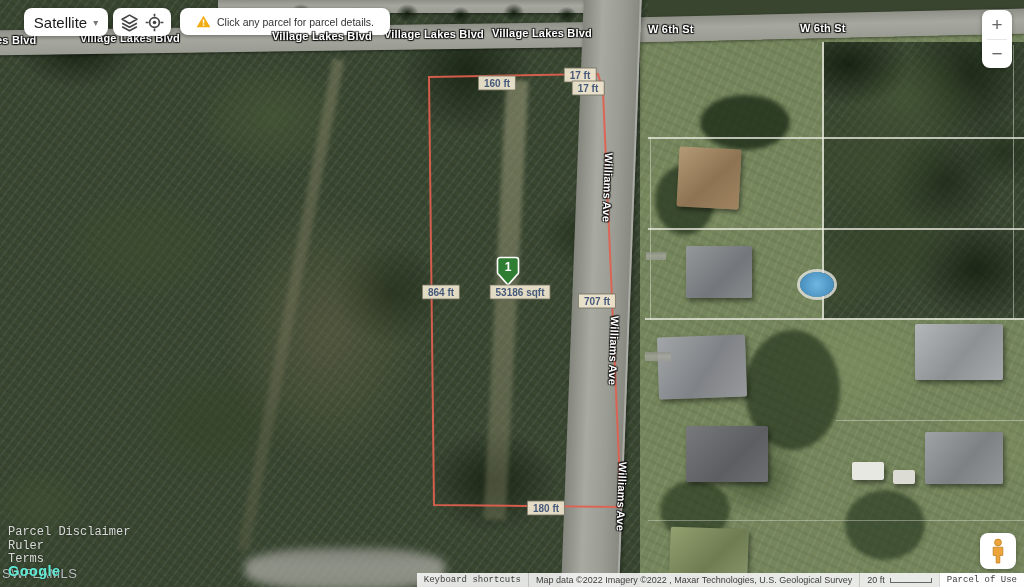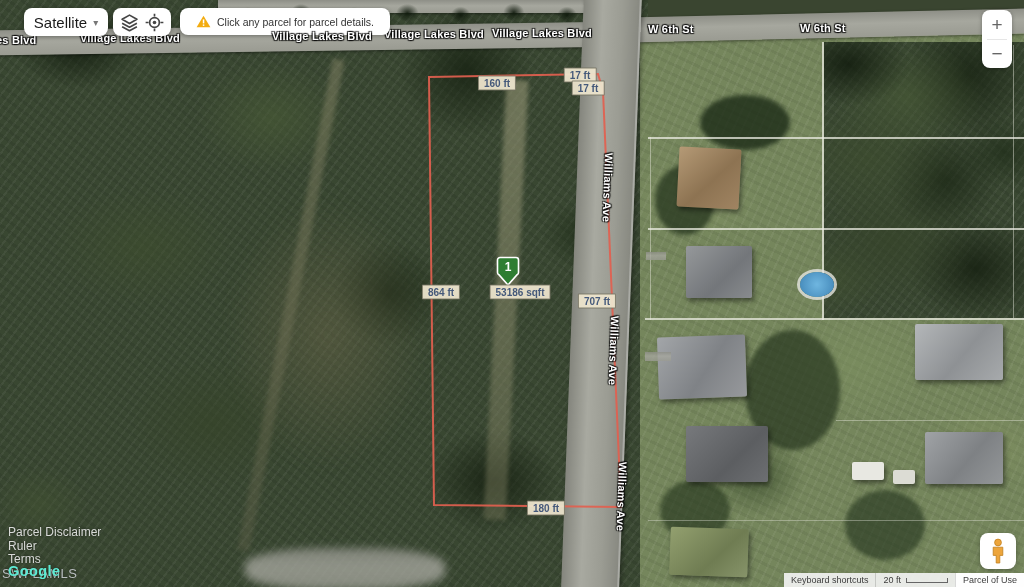--- a/index.html
+++ b/index.html
@@ -78,21 +78,21 @@
   #glogo{position:absolute;left:8px;bottom:8px;color:#5eead4;font-size:14.5px;font-weight:700;letter-spacing:.4px;
          text-shadow:0 0 3px rgba(0,0,0,.45);}
 
   
   #statusbar{position:absolute;right:0;bottom:0;height:14px;display:flex;align-items:stretch;
              font-size:9px;color:#3c3c3c;background:rgba(245,245,245,.9);}
   #statusbar .seg{display:flex;align-items:center;padding:1px 7px;white-space:nowrap;border-left:1px solid rgba(0,0,0,.15);}
   #statusbar .seg:first-child{border-left:0;}
   #statusbar .terms{background:rgba(255,255,255,.95);}
   .scalebar{display:inline-block;width:42px;height:5px;border:1px solid #666;border-top:0;margin-left:5px;}
-  .clicky{cursor:pointer;}
+  .clicky{cursor:pointer;font-family:Liberation Mono, monospace;}
 </style>
 </head>
 <body>
 
 <div id="app">
 
   <div class="terrain forest" style="left:0;top:0;width:648px;height:587px;"></div>
   <div class="terrain" style="left:225px;top:200px;width:205px;height:270px;border-radius:40%;filter:blur(6px);
               background:radial-gradient(closest-side,rgba(110,106,76,.45),transparent);"></div>
   <div class="terrain trail" style="left:285px;top:55px;width:12px;height:500px;transform:rotate(11deg);background:linear-gradient(rgba(130,130,100,.7),rgba(100,100,76,.5));"></div>
@@ -211,20 +211,21 @@
   </div>
 
   <div class="ovlink clicky" style="bottom:48px;">Parcel Disclaimer</div>
   <div class="ovlink clicky" style="bottom:34px;">Ruler</div>
   <div class="ovlink clicky" style="bottom:21px;">Terms</div>
   <div id="mls">SWFLAMLS</div>
   <div id="glogo">Google</div>
 
   <div id="statusbar">
     <div class="seg clicky">Keyboard shortcuts</div>
+    <div class="seg">Map data ©2022 Imagery ©2022 , Maxar Technologies, U.S. Geological Survey</div>
     <div class="seg">
       <span>20 ft</span>
       <span class="scalebar"></span>
     </div>
     <div class="seg terms clicky">Parcel of Use</div>
   </div>
 
 </div>
 
 </body></html>

